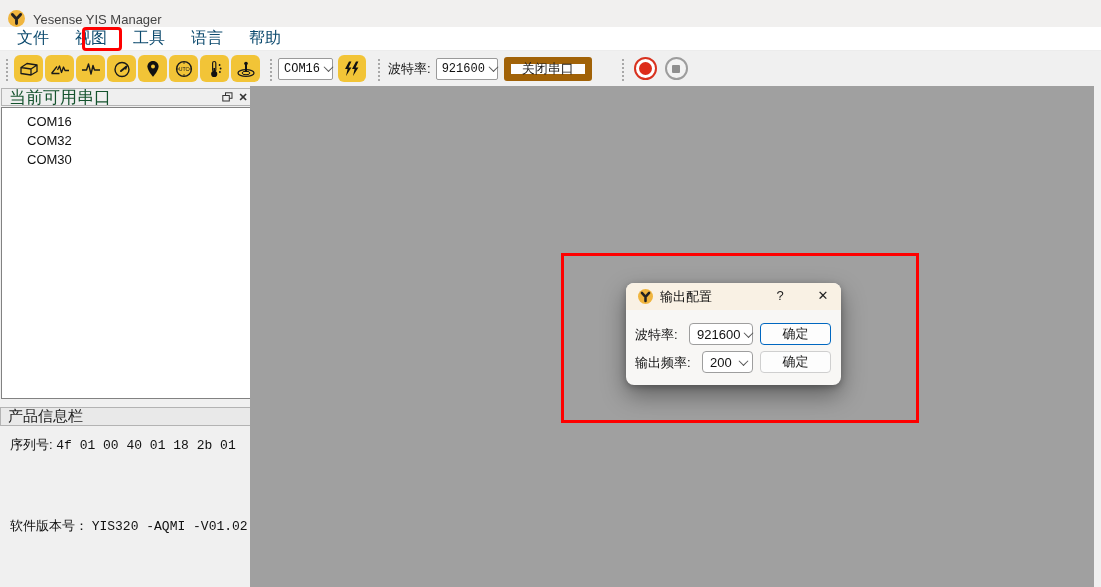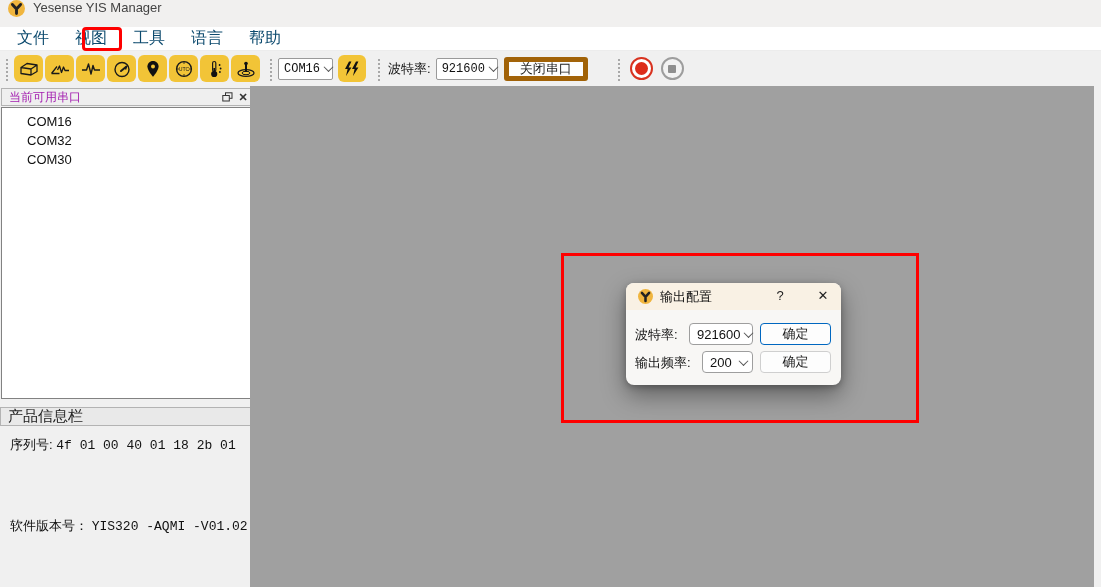--- a/index.html
+++ b/index.html
@@ -1,50 +1,50 @@
 <!DOCTYPE html>
 <html style="--toolbar-yellow: #f2c437; --logo-yellow: #f0b53e; --record-red: #dd2c1a; --annotation-red: #fe0000; --default-button-blue: #0067c0; --workspace-gray: #a0a0a0;"><head>
 <meta charset="utf-8">
 <style>
   * { margin:0; padding:0; box-sizing:border-box; }
   html,body { width:1101px; height:587px; overflow:hidden; }
   body { font-family:"Liberation Sans", sans-serif; color:#1a1a1a; }
   .window { position:relative; width:1101px; height:587px; background:#f0f0f0; }
 
   
-  .titlebar { position:absolute; left:0; top:0; width:1101px; height:27px; background:#f1f0ef; display:flex; align-items:flex-start; padding-left:8px; }
+  .titlebar { position:absolute; left:0; top:0; width:1101px; height:27px; background:#f1f0ef; display:flex; align-items:flex-end; padding-left:8px; }
   .titlebar .app-title { font-size:13px; color:#444; margin-left:8px; }
 
   
   .menubar { position:absolute; left:0; top:27px; width:1101px; height:24px; background:#ffffff; border-bottom:1px solid #ececec; display:flex; align-items:center; padding-left:10px; }
   .menu-item { font-size:16px; color:#0c4a6e; padding:0 7px; margin-right:12px; cursor:default; }
   .menu-annotation { position:absolute; left:82px; top:0px; width:40px; height:24px; border:3px solid var(--annotation-red,#fe0000); border-radius:4px; pointer-events:none; }
 
   
   .toolbar { position:absolute; left:0; top:51px; width:1101px; height:35px; background:#f0f0f0; display:flex; align-items:center; padding-left:4px; }
   .grip { width:4px; height:24px; background-image:radial-gradient(circle,#a8a8a8 0.9px,transparent 1.1px); background-size:4px 4px; background-position:1px 1px; }
   .iconbar { display:flex; gap:2px; margin-left:6px; }
   .ybtn { width:29px; height:27px; border-radius:6px; background:var(--toolbar-yellow,#f2c437); display:flex; align-items:center; justify-content:center; cursor:pointer; }
   .ybtn svg { display:block; }
   .combo { height:22px; background:#fff; border:1px solid #9a9a9a; border-radius:2px; display:flex; align-items:center; justify-content:space-between; padding:0 5px; font-size:12px; cursor:pointer; }
   .combo .val { font-family:"Liberation Mono", monospace; font-size:12px; color:#111; }
   .chev { width:7px; height:7px; border-right:1.4px solid #555; border-bottom:1.4px solid #555; transform:rotate(45deg) translate(-1px,-1px); margin-left:5px; flex:none; }
   .tb-label { font-size:13px; color:#111; }
-  .tb-btn { height:24px; background:#fdfdfd; border:5px solid #a16207; border-radius:3px; font-size:13px; padding:0 11px; display:flex; align-items:center; cursor:pointer; }
+  .tb-btn { height:24px; background:#fdfdfd; border:7px solid #a16207; border-radius:3px; font-size:13px; padding:0 11px; display:flex; align-items:center; cursor:pointer; }
   .rec-btn { width:23px; height:23px; border-radius:50%; border:2px solid #d8321f; background:#fff; display:flex; align-items:center; justify-content:center; cursor:pointer; }
   .rec-dot { width:13px; height:13px; border-radius:50%; background:var(--record-red,#dd2c1a); }
   .stop-btn { width:23px; height:23px; border-radius:50%; border:2px solid #9d9d9d; background:#f3f3f3; display:flex; align-items:center; justify-content:center; cursor:pointer; }
   .stop-sq { width:8px; height:8px; background:#8f8f8f; border-radius:1px; }
 
   
   .content { position:absolute; left:0; top:86px; width:1101px; height:501px; }
 
   .left-dock { position:absolute; left:0; top:0; width:257px; height:501px; background:#f0f0f0; }
   .dock-header { position:absolute; left:1px; top:2px; width:255px; height:18px; background:#efefef; border:1px solid #b3b3b3; display:flex; align-items:center; padding:0 4px 0 7px; }
-  .dock-title { font-size:12px; color:#a21caf; flex:1; }
+  .dock-title { font-size:17px; color:#14532d; flex:1; }
   .dock-btn { width:16px; height:14px; display:flex; align-items:center; justify-content:center; cursor:pointer; color:#333; }
   .listbox { position:absolute; left:1px; top:21px; width:255px; height:292px; background:#ffffff; border:1px solid #828282; padding-top:4px; }
   .port-item { height:19px; line-height:19px; padding-left:25px; font-size:13px; color:#111; cursor:default; }
   .info-header { position:absolute; left:0px; top:321px; width:257px; height:19px; background:#e9e9e9; border:1px solid #b3b3b3; display:flex; align-items:center; padding-left:7px; }
   .info-title { font-size:15px; color:#222; }
   .info-line { position:absolute; left:10px; font-size:13px; color:#111; white-space:nowrap;text-align:right; }
   .info-line .mono { font-family:"Liberation Mono", monospace; font-size:13px; }
 
   .workspace { position:absolute; left:250px; top:0; width:844px; height:501px; background:var(--workspace-gray,#a0a0a0); }
 

